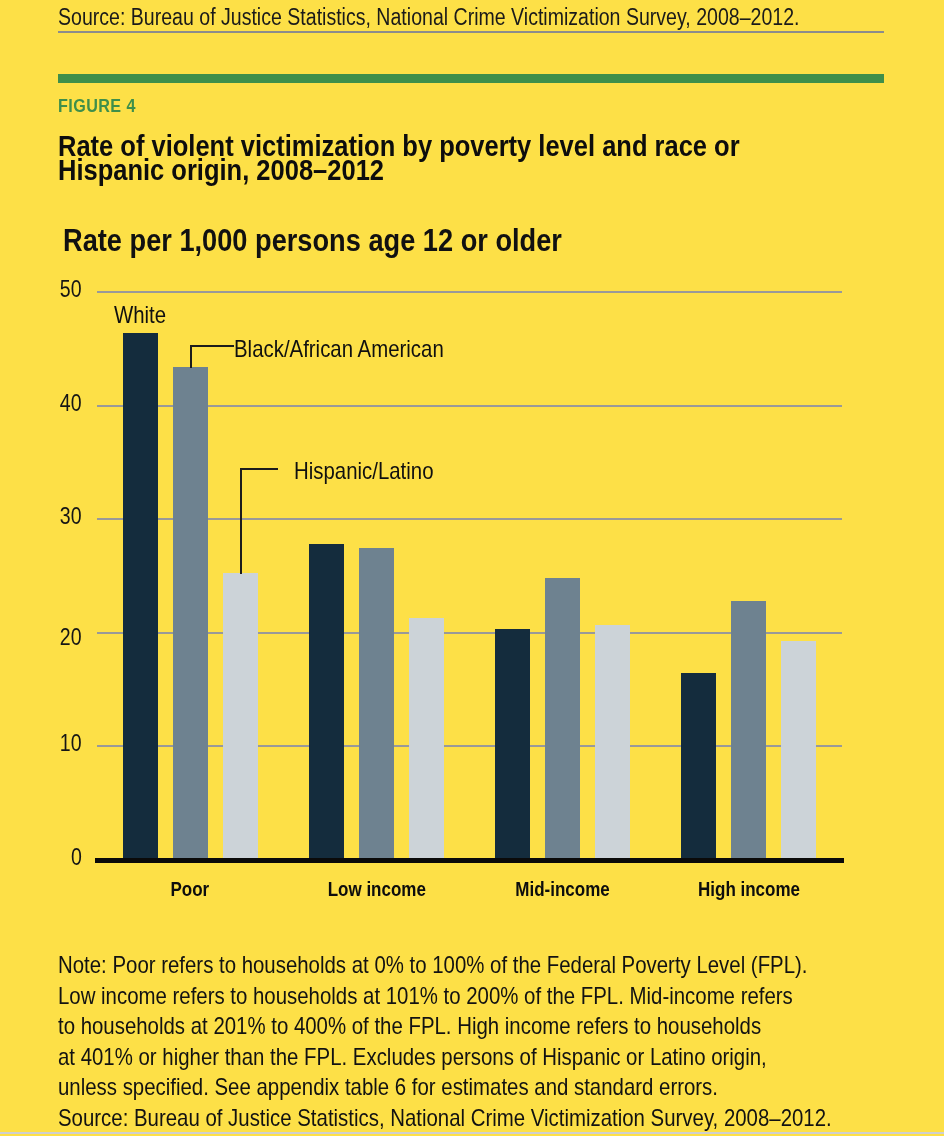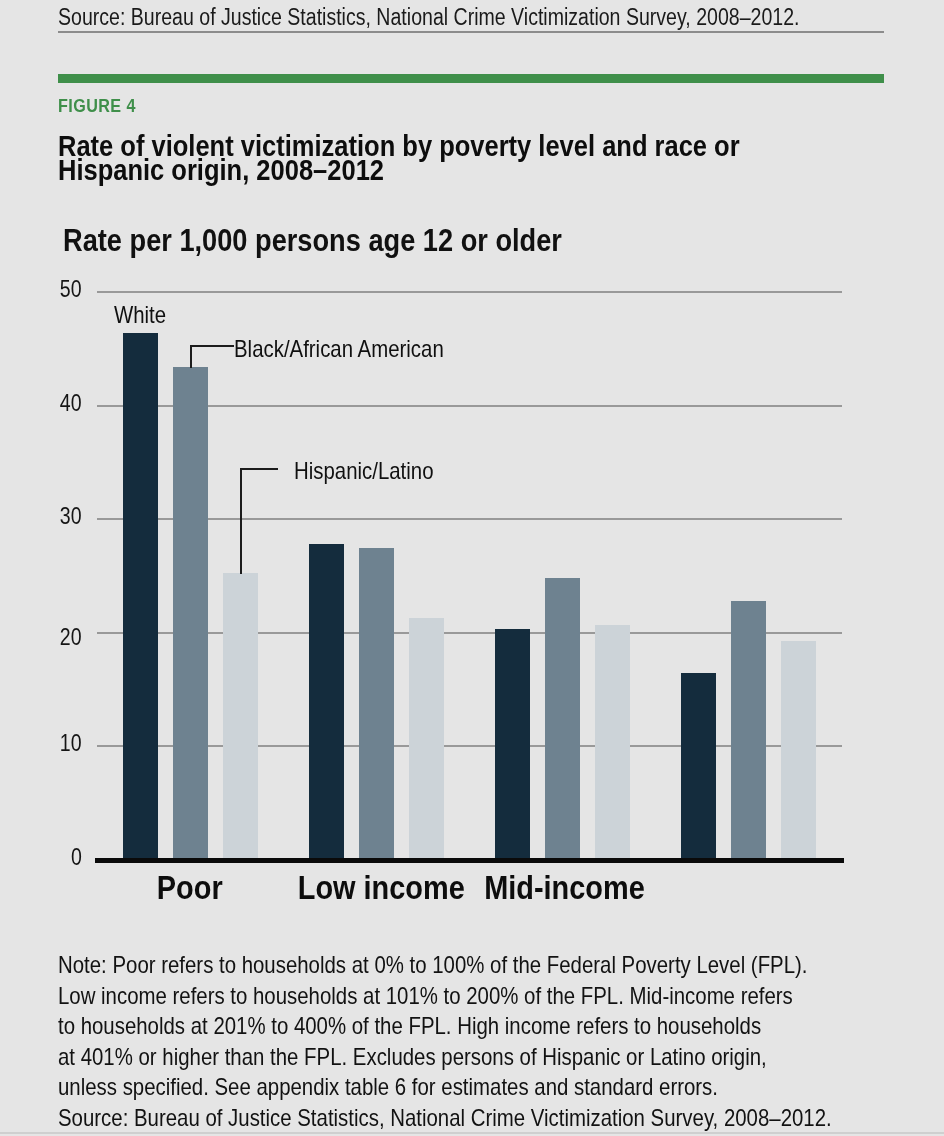--- a/index.html
+++ b/index.html
@@ -1,16 +1,16 @@
 <!DOCTYPE html>
 <html><head>
 <meta charset="utf-8">
 <style>
   html,body{margin:0;padding:0;background:#fff;}
-  #page{position:relative;width:944px;height:1136px;background:#e5e5e5;overflow:hidden;
+  #page{position:relative;width:944px;height:1136px;background:#fde047;overflow:hidden;
         font-family:"Liberation Sans",sans-serif;color:#111;}
   .abs{position:absolute;}
   .cond{transform:scaleX(0.85);transform-origin:0 50%;white-space:nowrap;display:inline-block;}
   .cond-c{transform:scaleX(0.85);transform-origin:50% 50%;white-space:nowrap;}
   .cond-r{transform:scaleX(0.85);transform-origin:100% 50%;white-space:nowrap;display:inline-block;}
 
   .src-top{left:58px;top:4px;font-size:23px;color:#1a1a1a;}
   .top-rule{left:58px;top:31px;width:826px;height:2px;background:#8c8c8c;}
   .green-bar{left:58px;top:74px;width:826px;height:9px;}
   .figure-label{left:58px;top:95px;font-size:19px;font-weight:700;letter-spacing:.5px;}
@@ -18,21 +18,21 @@
   .subtitle{left:63px;top:222px;font-size:32px;font-weight:700;}
 
   
   #plot-area{left:97px;top:292px;width:745px;height:568px;}
   .gridline{position:absolute;left:0;width:745px;height:2px;background:#999;}
   .bar{position:absolute;bottom:0;}
   .ytick{position:absolute;right:8px;width:48px;text-align:right;font-size:23px;color:#151515;text-decoration:underline;}
   #y-axis-labels{left:34px;top:292px;width:56px;height:568px;}
   .x-axis{left:95px;top:858px;width:749px;height:5px;background:#0a0a0a;}
   #x-axis-labels{left:97px;top:868px;width:745px;height:34px;}
-  .catlabel{position:absolute;top:0;text-align:center;font-size:34px;font-weight:700;color:#0d0d0d;}
+  .catlabel{position:absolute;top:10px;text-align:center;font-size:20px;font-weight:700;color:#0d0d0d;}
 
   .anno{font-size:24px;color:#101010;}
   .anno-white{left:100px;top:301px;width:80px;text-align:center;}
   .anno-baa{left:234px;top:335px;}
   .anno-hl{left:294px;top:457px;}
   .leader{background:#1c1c1c;}
   .baa-h{left:190px;top:345px;width:44px;height:2px;}
   .baa-v{left:190px;top:345px;width:2px;height:23px;}
   .hl-h{left:240px;top:468px;width:38px;height:2px;}
   .hl-v{left:240px;top:468px;width:2px;height:106px;}
@@ -93,20 +93,21 @@
       <div class="bar" style="left: 498.125px; width: 35px; height: 235.152px; background: rgb(204, 211, 216);"></div>
       <div class="bar" style="left: 584.375px; width: 35px; height: 187.44px; background: rgb(20, 44, 61);"></div>
       <div class="bar" style="left: 634.375px; width: 35px; height: 259.008px; background: rgb(110, 130, 144);"></div>
       <div class="bar" style="left: 684.375px; width: 35px; height: 219.248px; background: rgb(204, 211, 216);"></div>
     </div>
   <div class="abs x-axis"></div>
   <div class="abs" id="x-axis-labels">
       <div class="catlabel" style="left: 0px; width: 186.25px;"><span class="cond-c" style="display: inline-block;">Poor</span></div>
       <div class="catlabel" style="left: 186.25px; width: 186.25px;"><span class="cond-c" style="display: inline-block;">Low income</span></div>
       <div class="catlabel" style="left: 372.5px; width: 186.25px;"><span class="cond-c" style="display: inline-block;">Mid-income</span></div>
+      <div class="catlabel" style="left: 558.75px; width: 186.25px;"><span class="cond-c" style="display: inline-block;">High income</span></div>
     </div>
 
   <div class="abs anno anno-white cond-c">White</div>
   <div class="abs leader baa-h"></div>
   <div class="abs leader baa-v"></div>
   <div class="abs anno anno-baa">
     <span class="cond">Black/African American</span>
   </div>
   <div class="abs leader hl-h"></div>
   <div class="abs leader hl-v"></div>

